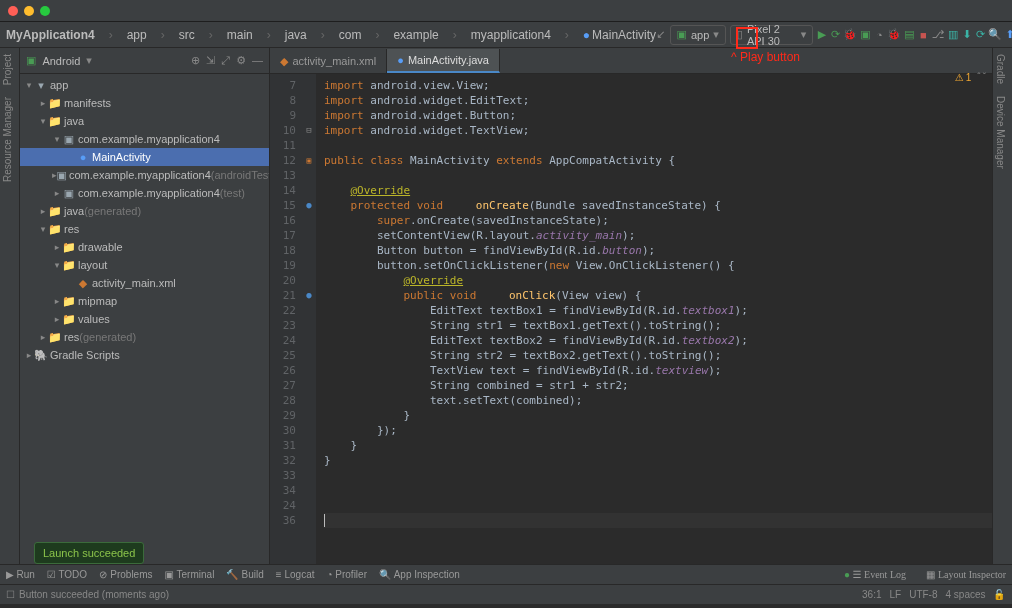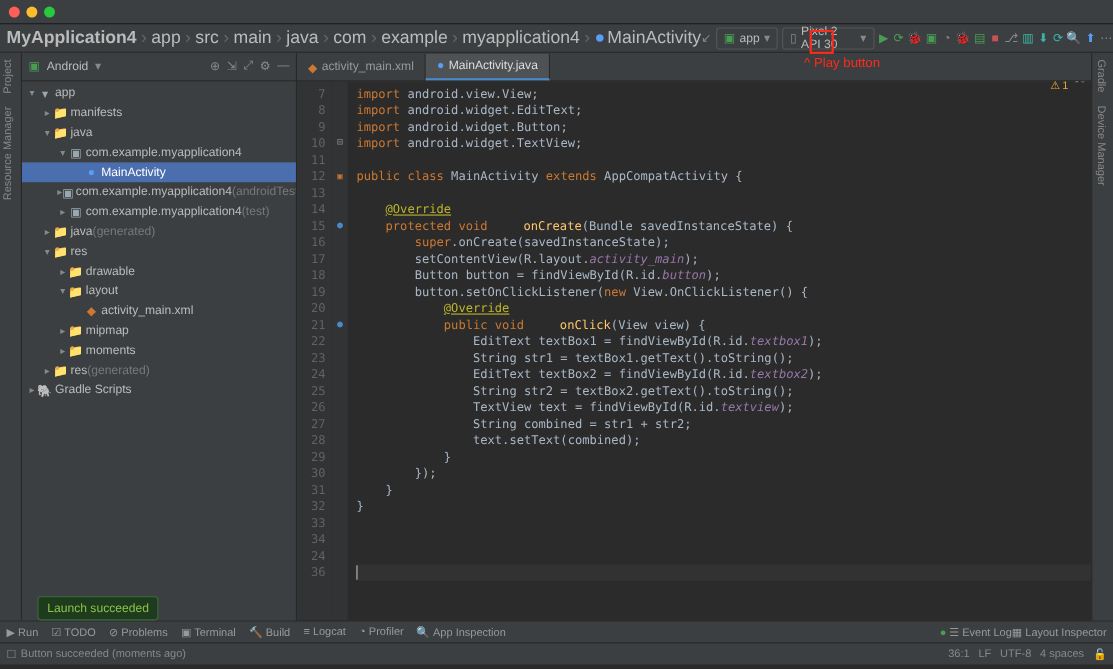--- a/index.html
+++ b/index.html
@@ -3,21 +3,21 @@
 <meta charset="utf-8">
 <style>
   * { box-sizing: border-box; margin: 0; padding: 0; }
   body { width: 1012px; height: 608px; background: #2b2b2b; font-family: -apple-system, "Segoe UI", sans-serif; font-size: 11px; color: #a9b7c6; overflow: hidden; position: relative; }
   .title-bar { height: 22px; background: #3c3f41; display: flex; align-items: center; position: relative; border-bottom: 1px solid #1e1e1e; }
   .traffic { display: flex; gap: 6px; padding-left: 8px; }
   .traffic span { width: 10px; height: 10px; border-radius: 50%; display:inline-block; }
   .tc-r { background: #ff5f56; } .tc-y { background: #ffbd2e; } .tc-g { background: #27c93f; }
   .title-text { position: absolute; left: 50%; transform: translateX(-50%); color: #bbbbbb; font-size: 12px; font-weight: 500; }
   .nav-bar { height: 26px; background: #3c3f41; display: flex; align-items: center; padding: 0 6px; border-bottom: 1px solid #282828; }
-  .crumbs { display: flex; align-items: center; gap: 2px; color: #bbbbbb; font-size: 16px; white-space:nowrap; }
+  .crumbs { display: flex; align-items: center; gap: 12px; color: #bbbbbb; font-size: 12px; white-space:nowrap; }
   .crumbs .sep { color: #666; padding:0 2px; }
   .crumb { cursor: default; }
   .crumb.bold { font-weight: 600; }
   .toolbar-r { margin-left: auto; display: flex; align-items: center; gap: 4px; }
   .combo { background: #3c3f41; border: 1px solid #555; border-radius: 3px; height: 20px; padding: 0 6px; display: flex; align-items: center; gap: 4px; color: #bbb; font-size: 11px; }
   .sq { width: 12px; height: 12px; display:inline-flex; align-items:center; justify-content:center; }
   .green { color: #499c54; }
   .blue { color: #589df6; }
   .teal { color: #3ab4a6; }
   .gray { color: #888; }
@@ -47,21 +47,21 @@
   .ln { width:32px; background:#313335; color:#606366; text-align:right; padding:4px 6px 0 0; }
   .gut { width:14px; background:#313335; padding-top:4px; }
   .gut div { height:15px; text-align:center; font-size:9px; }
   .code { flex:1; padding:4px 0 0 8px; white-space:pre; color:#a9b7c6; position:relative; }
   .kw { color:#cc7832; }
   .ann { color:#bbb529;text-decoration:underline; }
   .mth { color:#ffc66d;margin-left:26px; }
   .fld { color:#9876aa; font-style:italic; }
   .toast { position:absolute; left:34px; bottom:44px; background:#1e3b1e; border:1px solid #3b6b3b; border-radius:3px; padding:4px 8px; color:#8bc34a; font-size:11px; }
   .toolwin { height:20px; background:#3c3f41; border-top:1px solid #282828; display:flex; align-items:center; padding:0 6px; gap:12px; font-size:10px; color:#999; }
-  .toolwin .rgt { margin-left:auto; display:flex; gap:0; }
+  .toolwin .rgt { margin-left:auto; display:flex; gap:20px;font-family:Liberation Serif, serif; }
   .status { height:20px; background:#3c3f41; border-top:1px solid #282828; display:flex; align-items:center; padding:0 6px; font-size:10px; color:#888; }
   .status .rgt { margin-left:auto; display:flex; gap:8px; }
 </style>
 </head>
 <body>
 
 <div class="title-bar">
   <div class="traffic">
     <span class="tc-r"></span>
     <span class="tc-y"></span>
@@ -205,21 +205,21 @@
           <span>activity_main.xml</span>
         </div>
         <div class="tn" style="padding-left: 32px;">
           <span class="arr">▸</span>
           <span class="ic" style="color:#9aa7b0">📁</span>
           <span>mipmap</span>
         </div>
         <div class="tn" style="padding-left: 32px;">
           <span class="arr">▸</span>
           <span class="ic" style="color:#9aa7b0">📁</span>
-          <span>moments</span>
+          <span>values</span>
         </div>
         <div class="tn" style="padding-left: 18px;">
           <span class="arr">▸</span>
           <span class="ic" style="color:#9aa7b0">📁</span>
           <span>res</span>
           <span class="mute"> (generated)</span>
         </div>
         <div class="tn" style="padding-left: 4px;">
           <span class="arr">▸</span>
           <span class="ic" style="color:#888">🐘</span>

